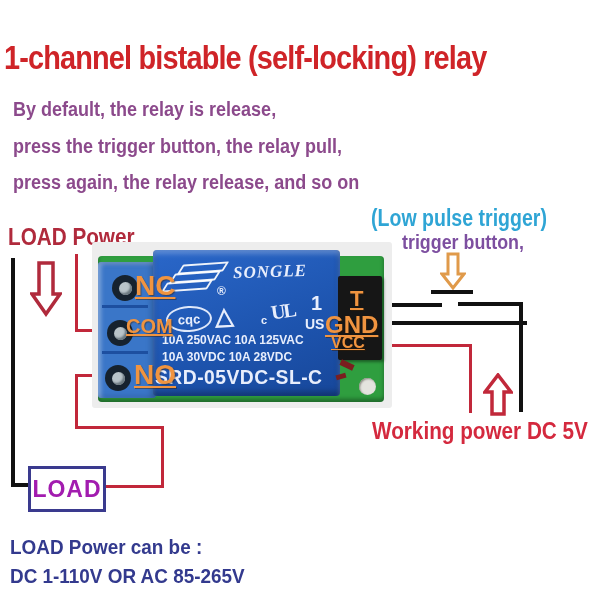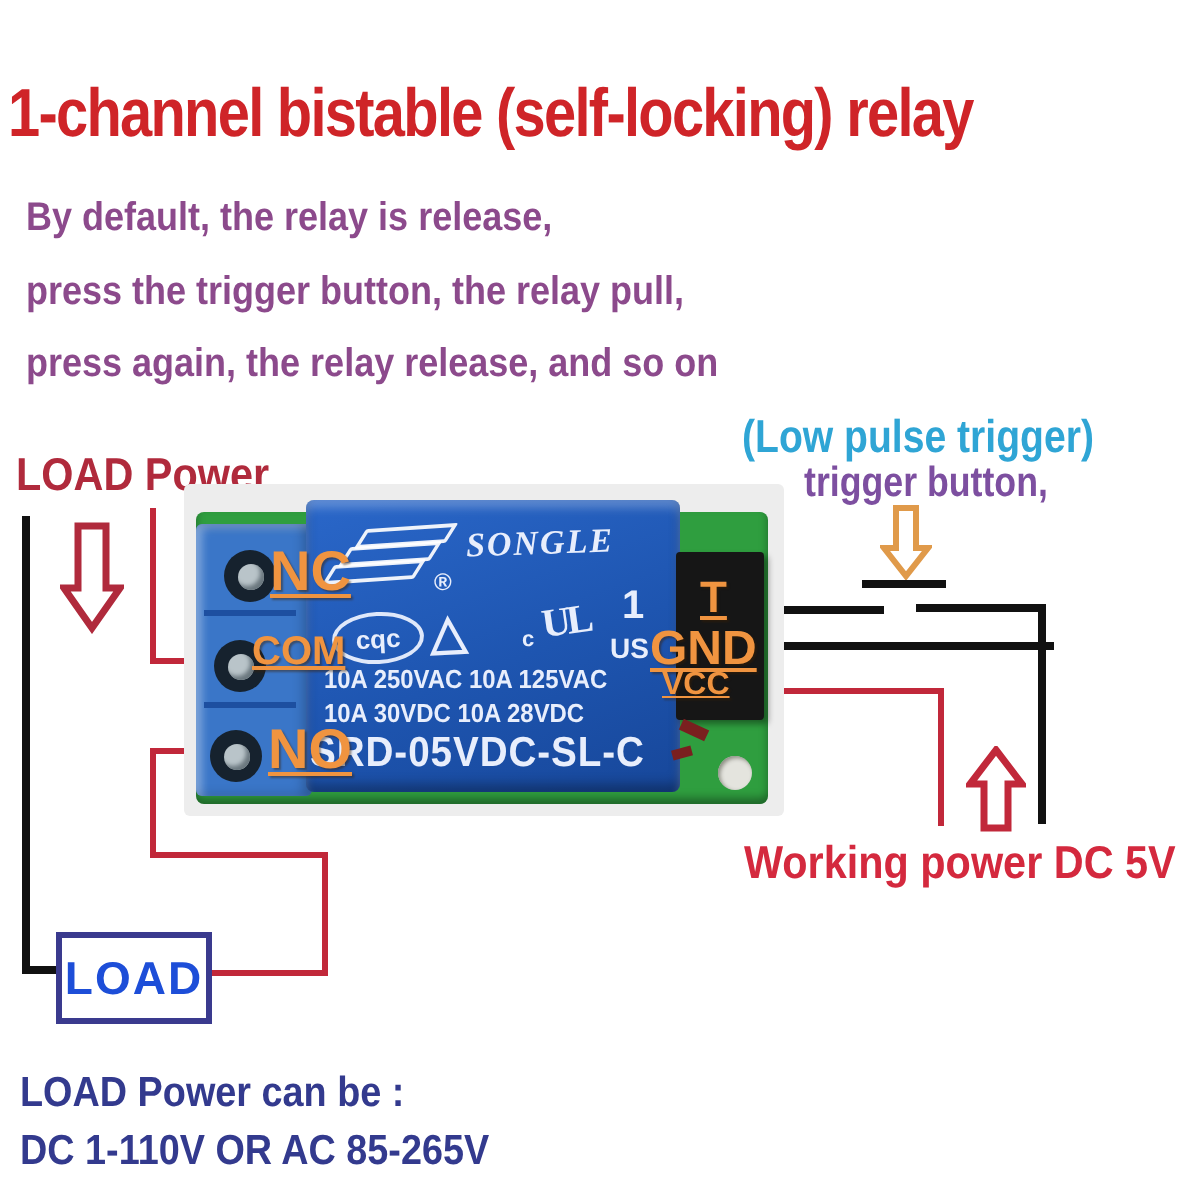--- a/index.html
+++ b/index.html
@@ -26,21 +26,21 @@
   .note2{left:10px;top:564px;}
 
   
   .wire{position:absolute;}
   .wk{background:#111111;}
   .wr{background:#c1283a;}
 
   
   .load-box{left:28px;top:466px;width:72px;height:40px;border:3px solid #3a3a8e;
     background:#fff;display:flex;align-items:center;justify-content:center;
-    color:#1d4ed8;font-size:23px;letter-spacing:1px;}
+    color:#a21caf;font-size:23px;letter-spacing:1px;}
 
   
   .photo-bg{left:92px;top:242px;width:300px;height:166px;background:#ededed;border-radius:3px;}
   .pcb{left:98px;top:256px;width:286px;height:146px;background:#2f9e3f;border-radius:4px;
     box-shadow:inset 0 -3px 4px rgba(0,0,0,.35);}
   .tblock{left:98px;top:262px;width:58px;height:136px;background:#3a76c8;
     border-radius:3px;box-shadow:inset -4px 0 6px rgba(0,0,0,.25), inset 3px 2px 4px rgba(255,255,255,.35);}
   .tgroove{position:absolute;left:4px;width:46px;height:3px;background:#1d4fa0;}
   .screw{position:absolute;width:26px;height:26px;border-radius:50%;
     background:#16222e;display:flex;align-items:center;justify-content:center;}

